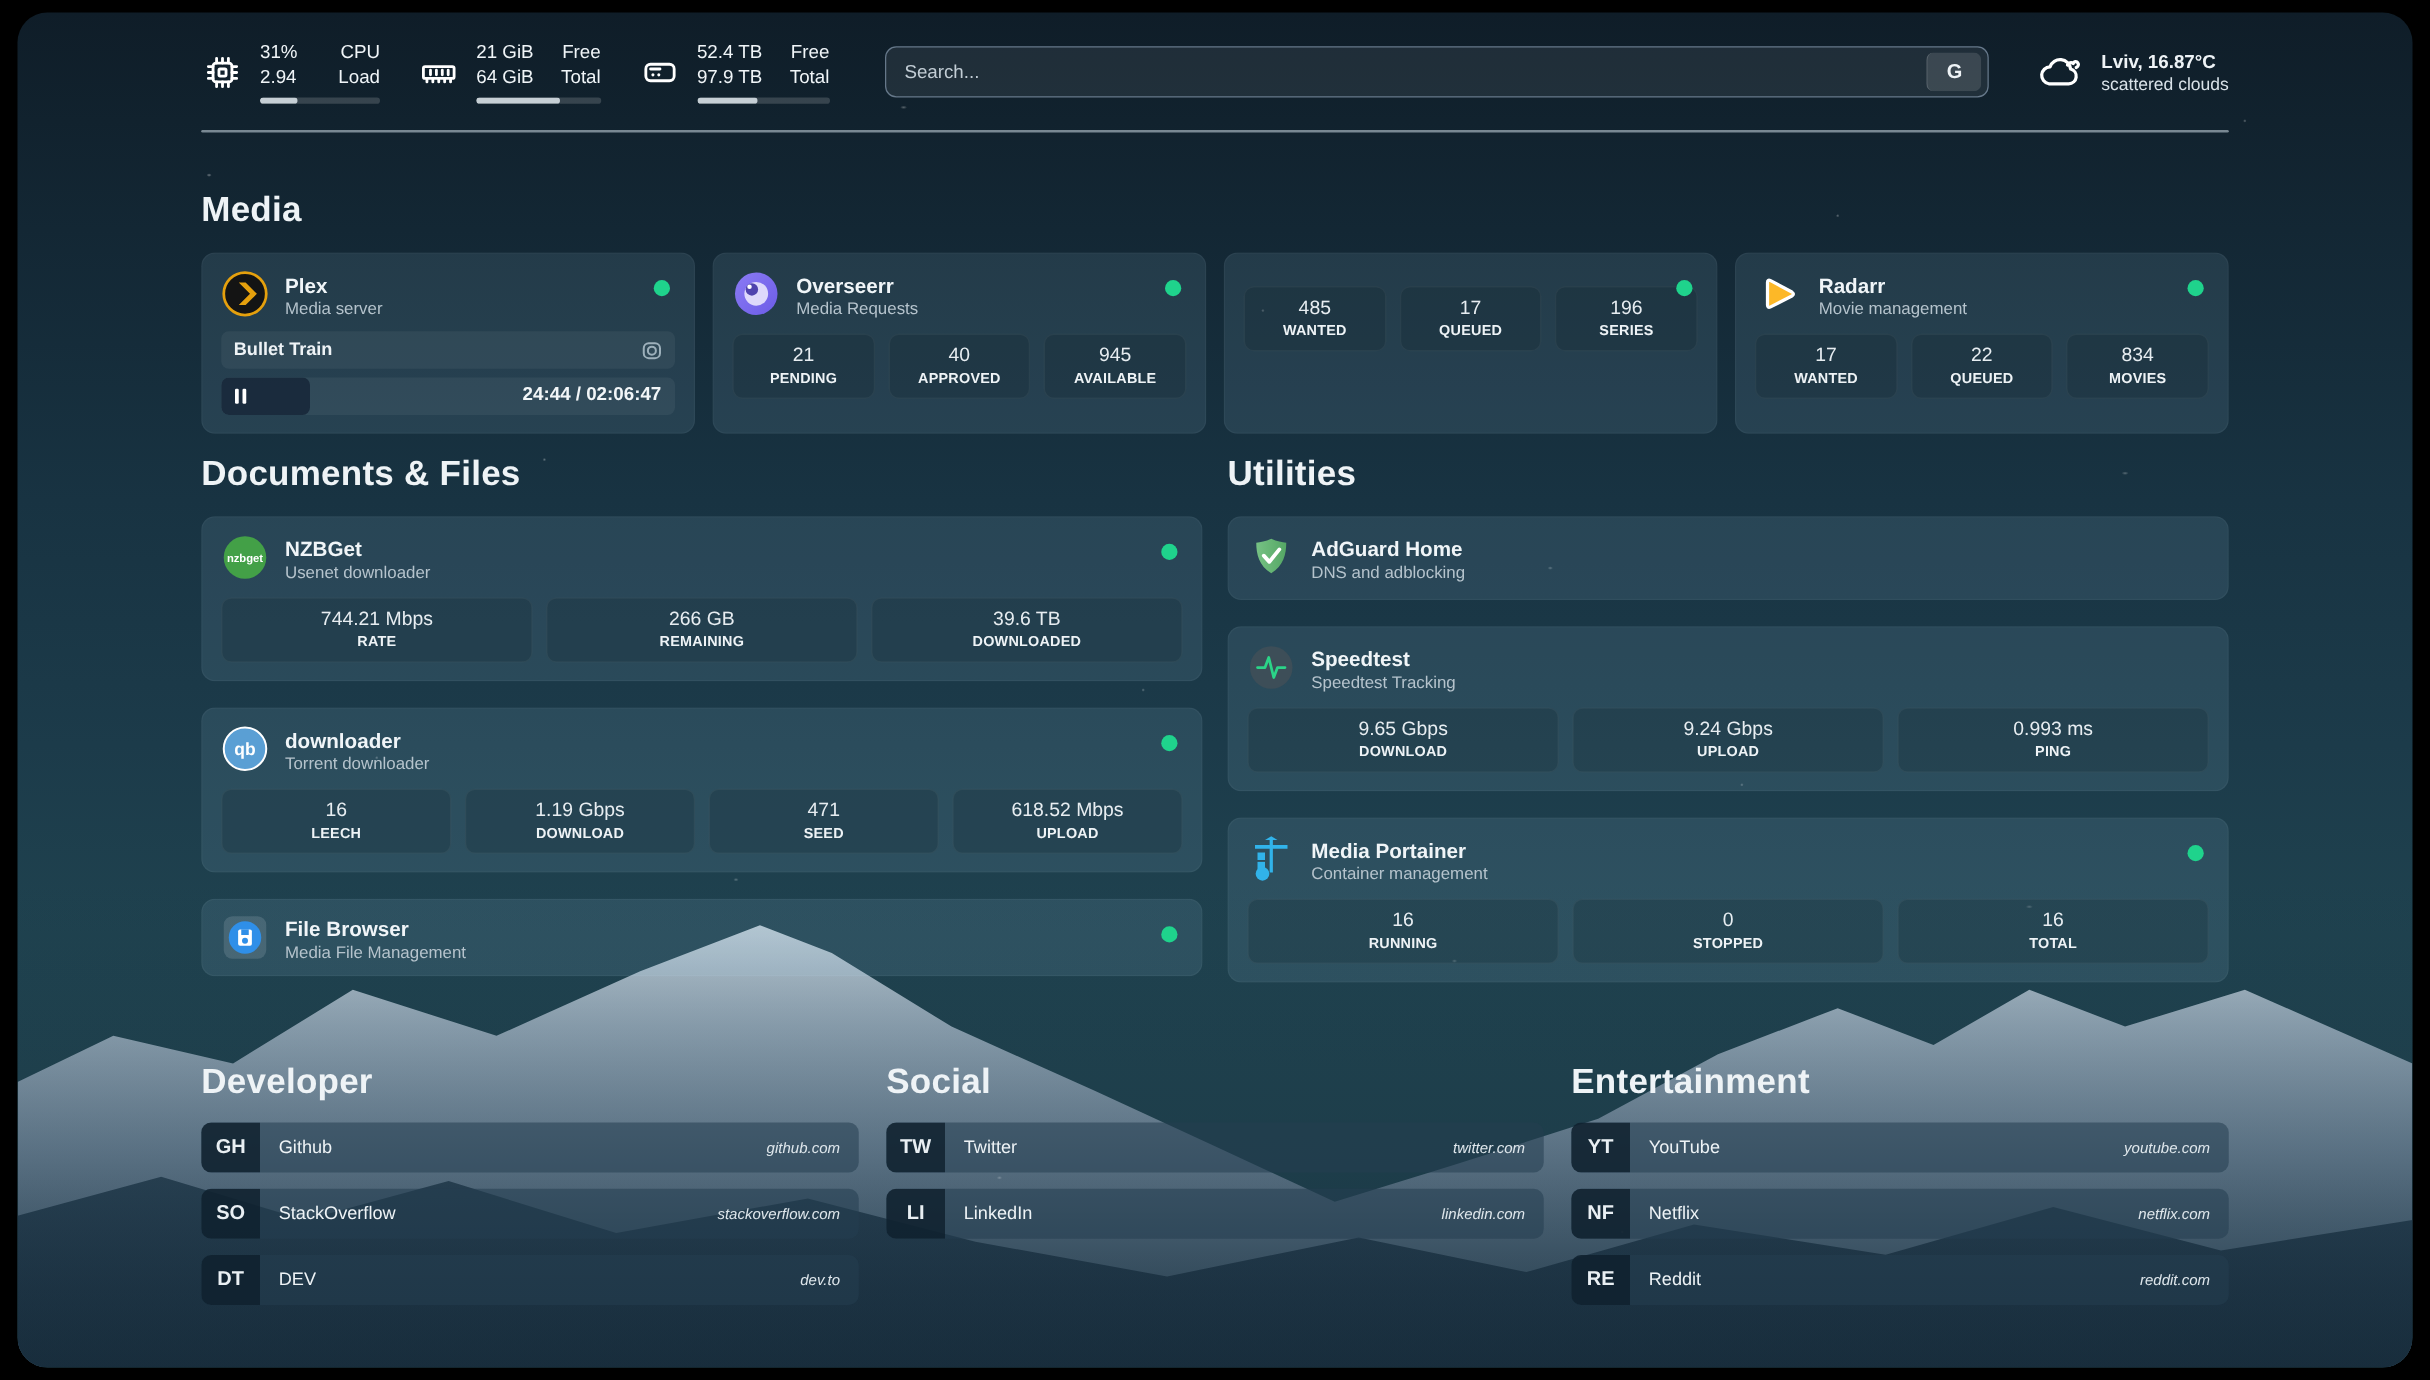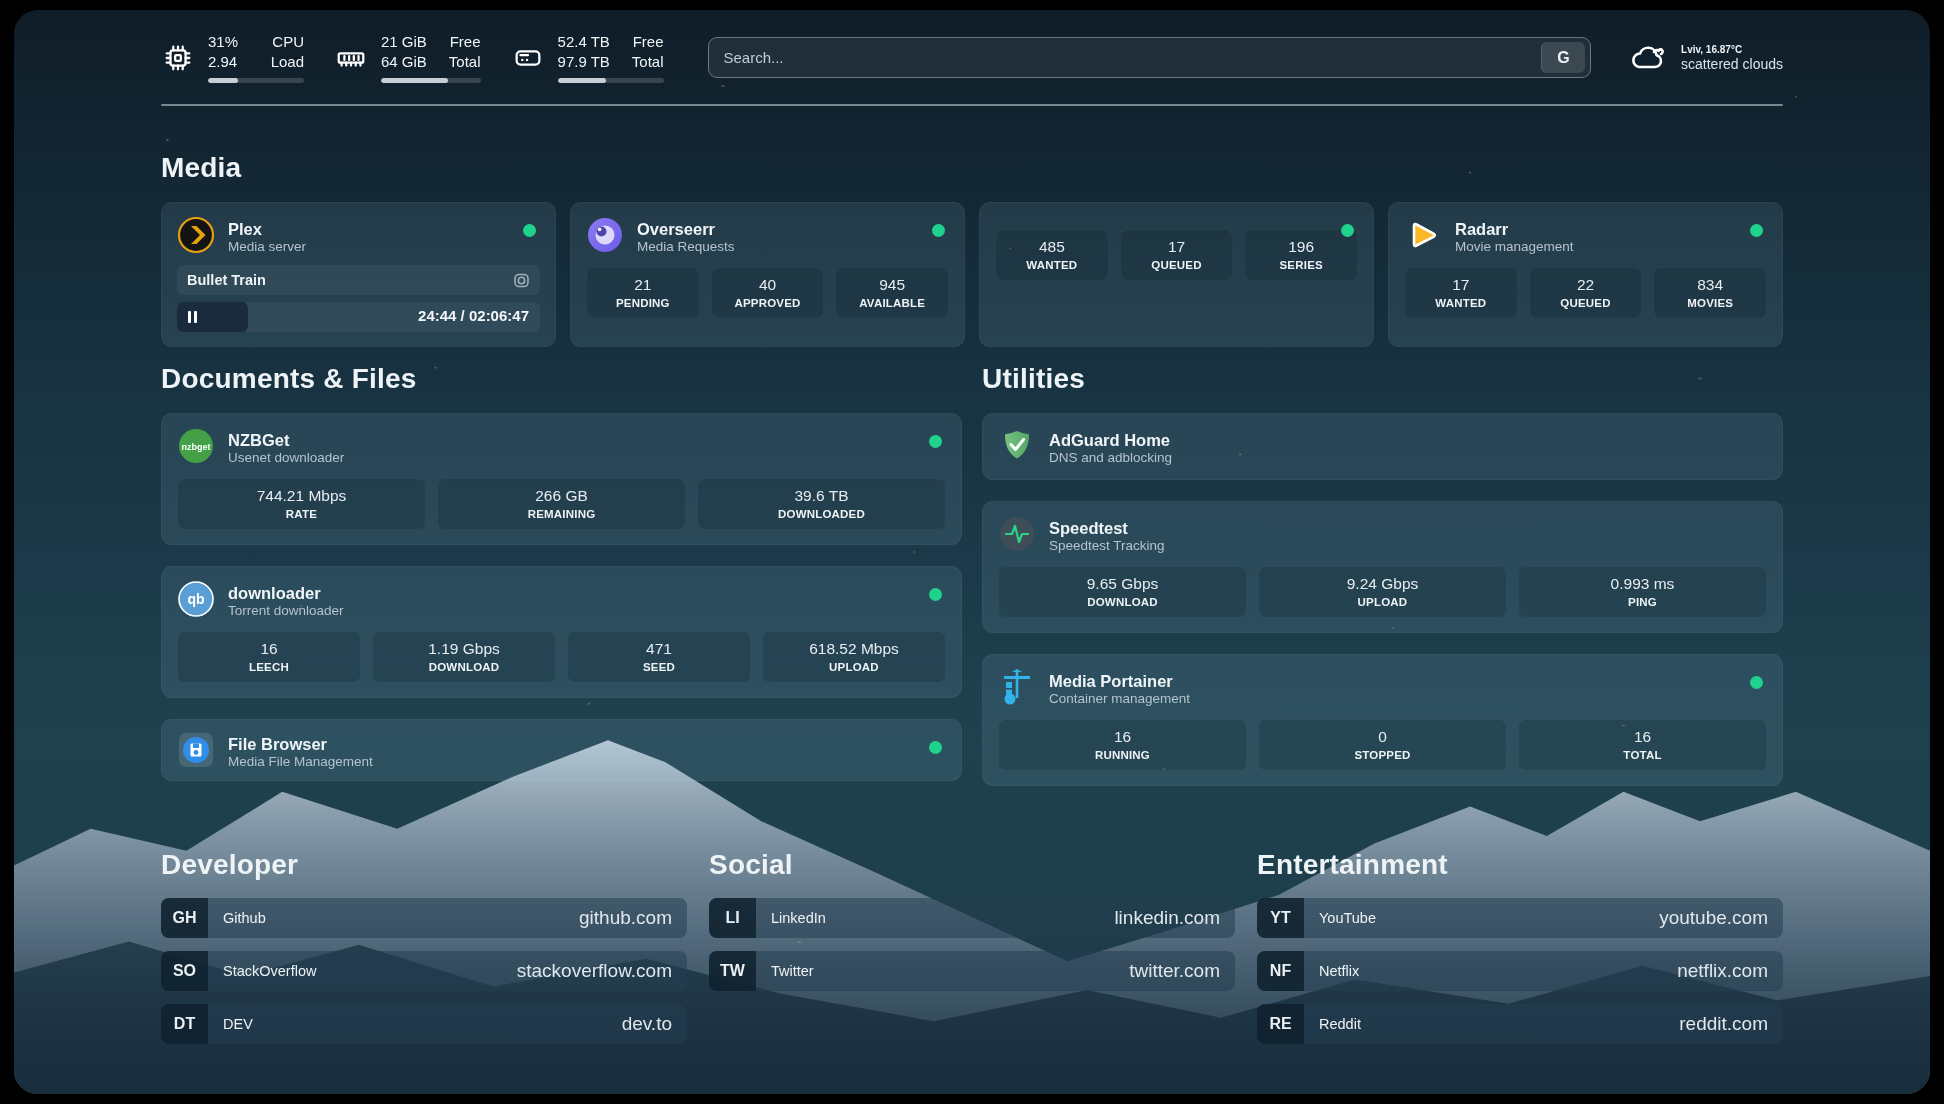--- a/index.html
+++ b/index.html
@@ -53,21 +53,21 @@
     border:1px solid #66788a; border-radius:9px; background:rgba(255,255,255,.07); }
   .searchbar input { position:absolute; inset:0; background:transparent; border:none; outline:none;
     color:#e2e9ee; font-size:15px; padding:0 60px 0 15px; font-family:inherit; }
   .searchbar input::placeholder { color:#c2cdd5; }
   .search-btn { position:absolute; top:4px; bottom:4px; right:5px; width:44px; border-radius:6px;
     background:rgba(255,255,255,.12); border-left:1px solid rgba(255,255,255,.15);
     display:flex; align-items:center; justify-content:center; font-size:16px; font-weight:700; color:#eef3f6; cursor:pointer; }
 
   .weather { display:flex; align-items:center; }
   .weather .wicon { width:42px; height:42px; margin-right:12px; }
-  .weather .wl1 { font-size:10px; font-weight:600; }
+  .weather .wl1 { font-size:15px; font-weight:600; }
   .weather .wl2 { font-size:14px; color:#d9e2e8; margin-top:1px; }
 
   .divider { height:2px; background:rgba(205,220,230,.55); margin-top:21px; border-radius:1px; }
 
   
   .sec-h { font-size:28px; font-weight:600; color:#eef3f6; letter-spacing:.2px; }
   .media-h { margin-top:46px; margin-bottom:18px; }
   .media-grid { display:grid; grid-template-columns:repeat(4,1fr); gap:14px; }
 
   .card { position:relative; border-radius:11px; padding:13px 15px 14px;
@@ -102,21 +102,21 @@
   .card.slim { padding:11px 15px; }
 
   
   .bm-grid { display:grid; grid-template-columns:repeat(3,1fr); column-gap:22px; margin-top:42px; }
   .bm-grid .sec-h { margin-bottom:17px; }
   .bm-row { display:flex; align-items:center; height:40px; border-radius:8px; overflow:hidden;
     background:rgba(36,62,80,.55); margin-bottom:13px; cursor:pointer; }
   .bm-abbr { width:47px; align-self:stretch; background:rgba(13,29,42,.78); display:flex;
     align-items:center; justify-content:center; font-size:16px; font-weight:600; color:#e9eff3; flex:none; }
   .bm-name { font-size:14.5px; padding-left:15px; color:#eef3f6; }
-  .bm-url { margin-left:auto; padding-right:15px; font-size:19px; color:#dfe7ec; }
+  .bm-url { margin-left:auto; padding-right:15px; font-size:12px; color:#dfe7ec;font-style:italic; }
 
   svg { display:block; }
 </style>
 </head>
 <body>
 
 <div class="window">
   <div class="mtn-back"></div>
   <div class="mtn-front"></div>
   <div class="mtn-tint"></div>
@@ -502,29 +502,29 @@
         <div class="bm-row">
           <div class="bm-abbr">DT</div>
           <div class="bm-name">DEV</div>
           <div class="bm-url">dev.to</div>
         </div>
       </div>
 
       <div>
         <div class="sec-h">Social</div>
         <div class="bm-row">
+          <div class="bm-abbr">TW</div>
+          <div class="bm-name">Twitter</div>
+          <div class="bm-url">twitter.com</div>
+        </div>
+        <div class="bm-row">
           <div class="bm-abbr">LI</div>
           <div class="bm-name">LinkedIn</div>
           <div class="bm-url">linkedin.com</div>
         </div>
-        <div class="bm-row">
-          <div class="bm-abbr">TW</div>
-          <div class="bm-name">Twitter</div>
-          <div class="bm-url">twitter.com</div>
-        </div>
       </div>
 
       <div>
         <div class="sec-h">Entertainment</div>
         <div class="bm-row">
           <div class="bm-abbr">YT</div>
           <div class="bm-name">YouTube</div>
           <div class="bm-url">youtube.com</div>
         </div>
         <div class="bm-row">

